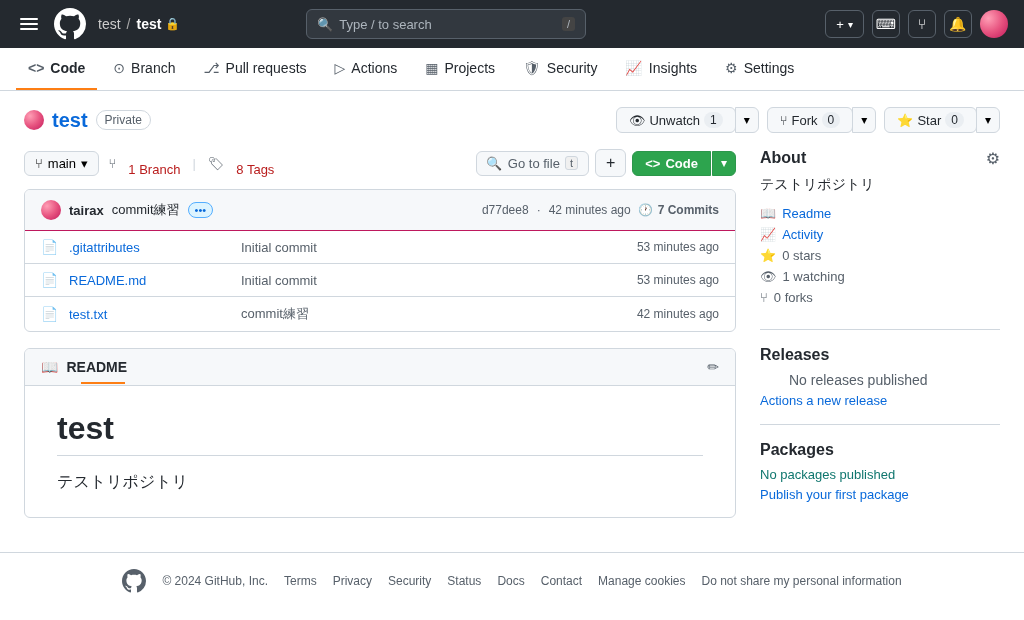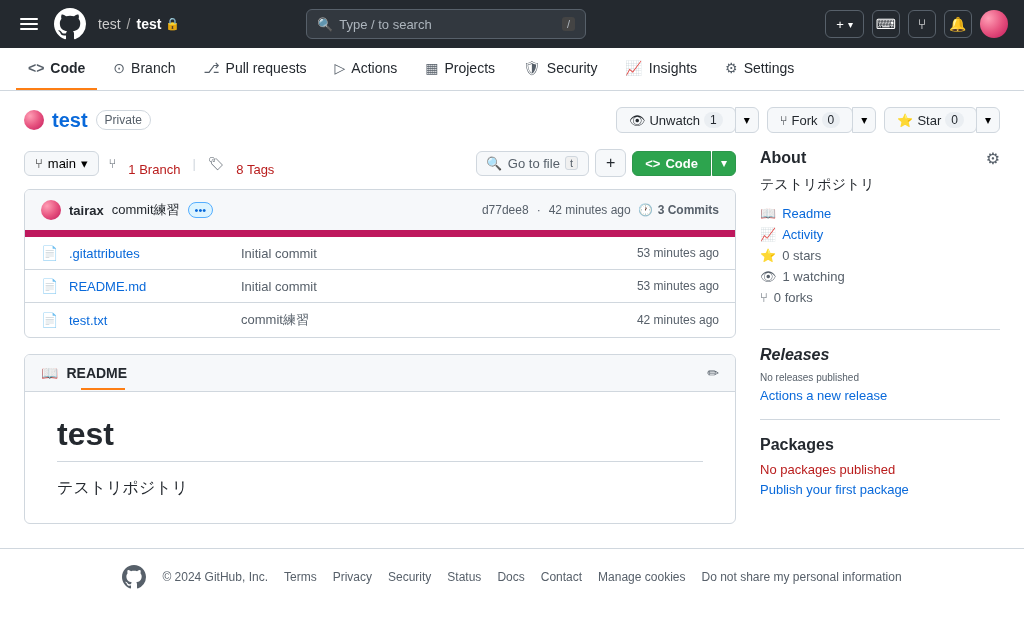--- a/index.html
+++ b/index.html
@@ -214,21 +214,21 @@
 
     
     .file-table {
       border: 1px solid #d0d7de;
       border-radius: 6px;
       overflow: hidden;
       margin-bottom: 16px;
     }
     .commit-header {
       background: #f6f8fa;
-      border-bottom: 7px solid #be185d;
+      border-bottom: 1px solid #be185d;
       padding: 10px 16px;
       display: flex; align-items: center; gap: 8px;
     }
     .commit-avatar {
       width: 20px; height: 20px; border-radius: 50%;
       background: radial-gradient(circle at 30% 30%, #ff9eb5, #e75480, #c2185b);
     }
     .commit-user { font-weight: 600; font-size: 13px; color: #24292f; }
     .commit-msg { font-size: 13px; color: #24292f; }
     .commit-badge {
@@ -284,27 +284,27 @@
     .about-title { font-weight: 600; font-size: 16px; }
     .about-settings { color: #57606a; cursor: pointer; font-size: 16px; }
     .about-desc { font-size: 14px; color: #24292f; margin-bottom: 12px; }
     .about-links { list-style: none; }
     .about-links li { display: flex; align-items: center; gap: 6px; font-size: 13px; margin-bottom: 6px; color: #57606a; }
     .about-links li a { color: #0969da; text-decoration: none; }
 
     .section-divider { border: none; border-top: 1px solid #d0d7de; margin: 16px 0; }
 
     .releases-section { margin-bottom: 16px; }
-    .releases-title { font-weight: 600; font-size: 16px; margin-bottom: 8px; font-style: italic; }
-    .releases-text { font-size: 10px; color: #57606a; margin-bottom: 4px; }
+    .releases-title { font-weight: 600; font-size: 16px; margin-bottom: 8px; }
+    .releases-text { font-size: 14px; color: #57606a; margin-bottom: 4px; margin-left: 29px; }
     .releases-link { font-size: 13px; color: #0969da; text-decoration: none; }
 
-    .packages-section { margin-bottom: 16px; }
+    .packages-section { margin-bottom: 26px; }
     .packages-title { font-weight: 600; font-size: 16px; margin-bottom: 8px; }
-    .packages-text { font-size: 13px; color: #b91c1c; margin-bottom: 4px; }
+    .packages-text { font-size: 13px; color: #0f766e; margin-bottom: 4px; }
     .packages-link { font-size: 13px; color: #0969da; text-decoration: none; }
 
     
     .footer {
       border-top: 1px solid #d0d7de;
       padding: 16px 24px;
       display: flex;
       align-items: center;
       justify-content: center;
       gap: 16px;
@@ -471,21 +471,21 @@
       <div class="commit-header">
         <div class="commit-avatar"></div>
         <span class="commit-user">tairax</span>
         <span class="commit-msg">commit練習</span>
         <span class="commit-badge">•••</span>
         <span class="commit-hash">d77dee8</span>
         <span class="commit-time">·</span>
         <span class="commit-time">42 minutes ago</span>
         <span class="commit-link">
           <span>🕐</span>
-          <span>3 Commits</span>
+          <span>7 Commits</span>
         </span>
       </div>
 
       <div class="file-row">
         <span class="file-icon">📄</span>
         <span class="file-name">.gitattributes</span>
         <span class="file-commit">Initial commit</span>
         <span class="file-time">53 minutes ago</span>
       </div>
       <div class="file-row">

